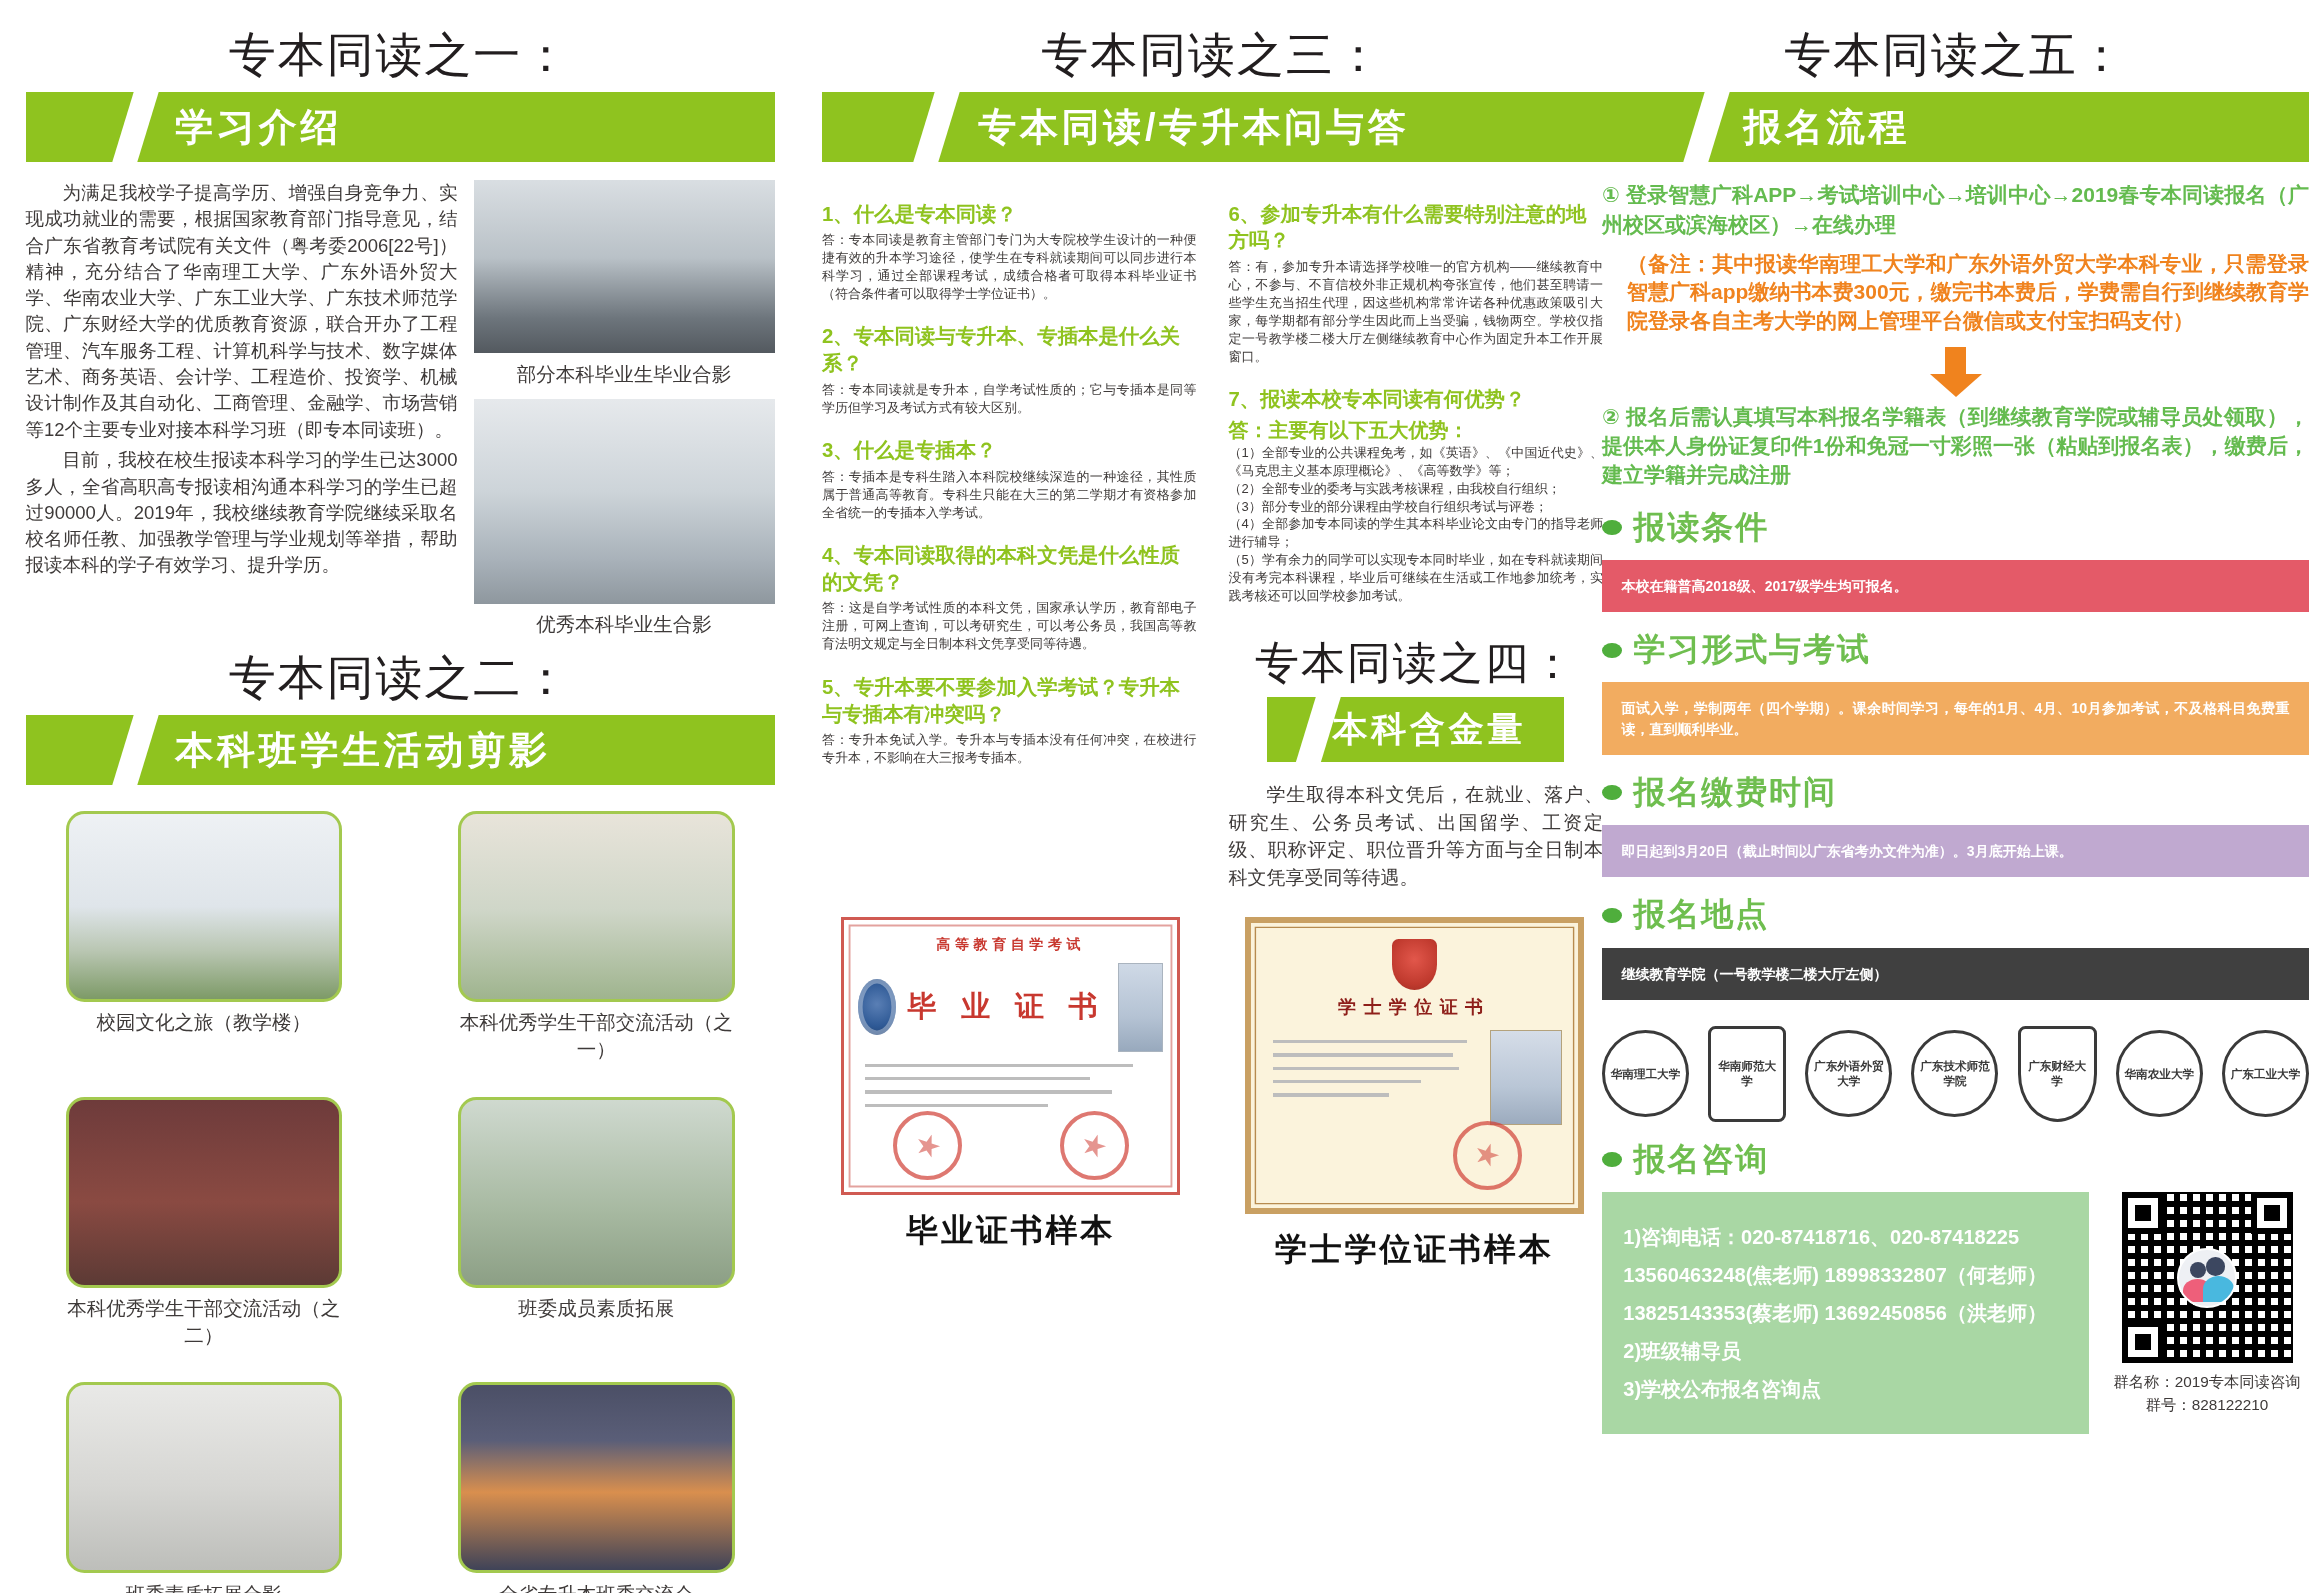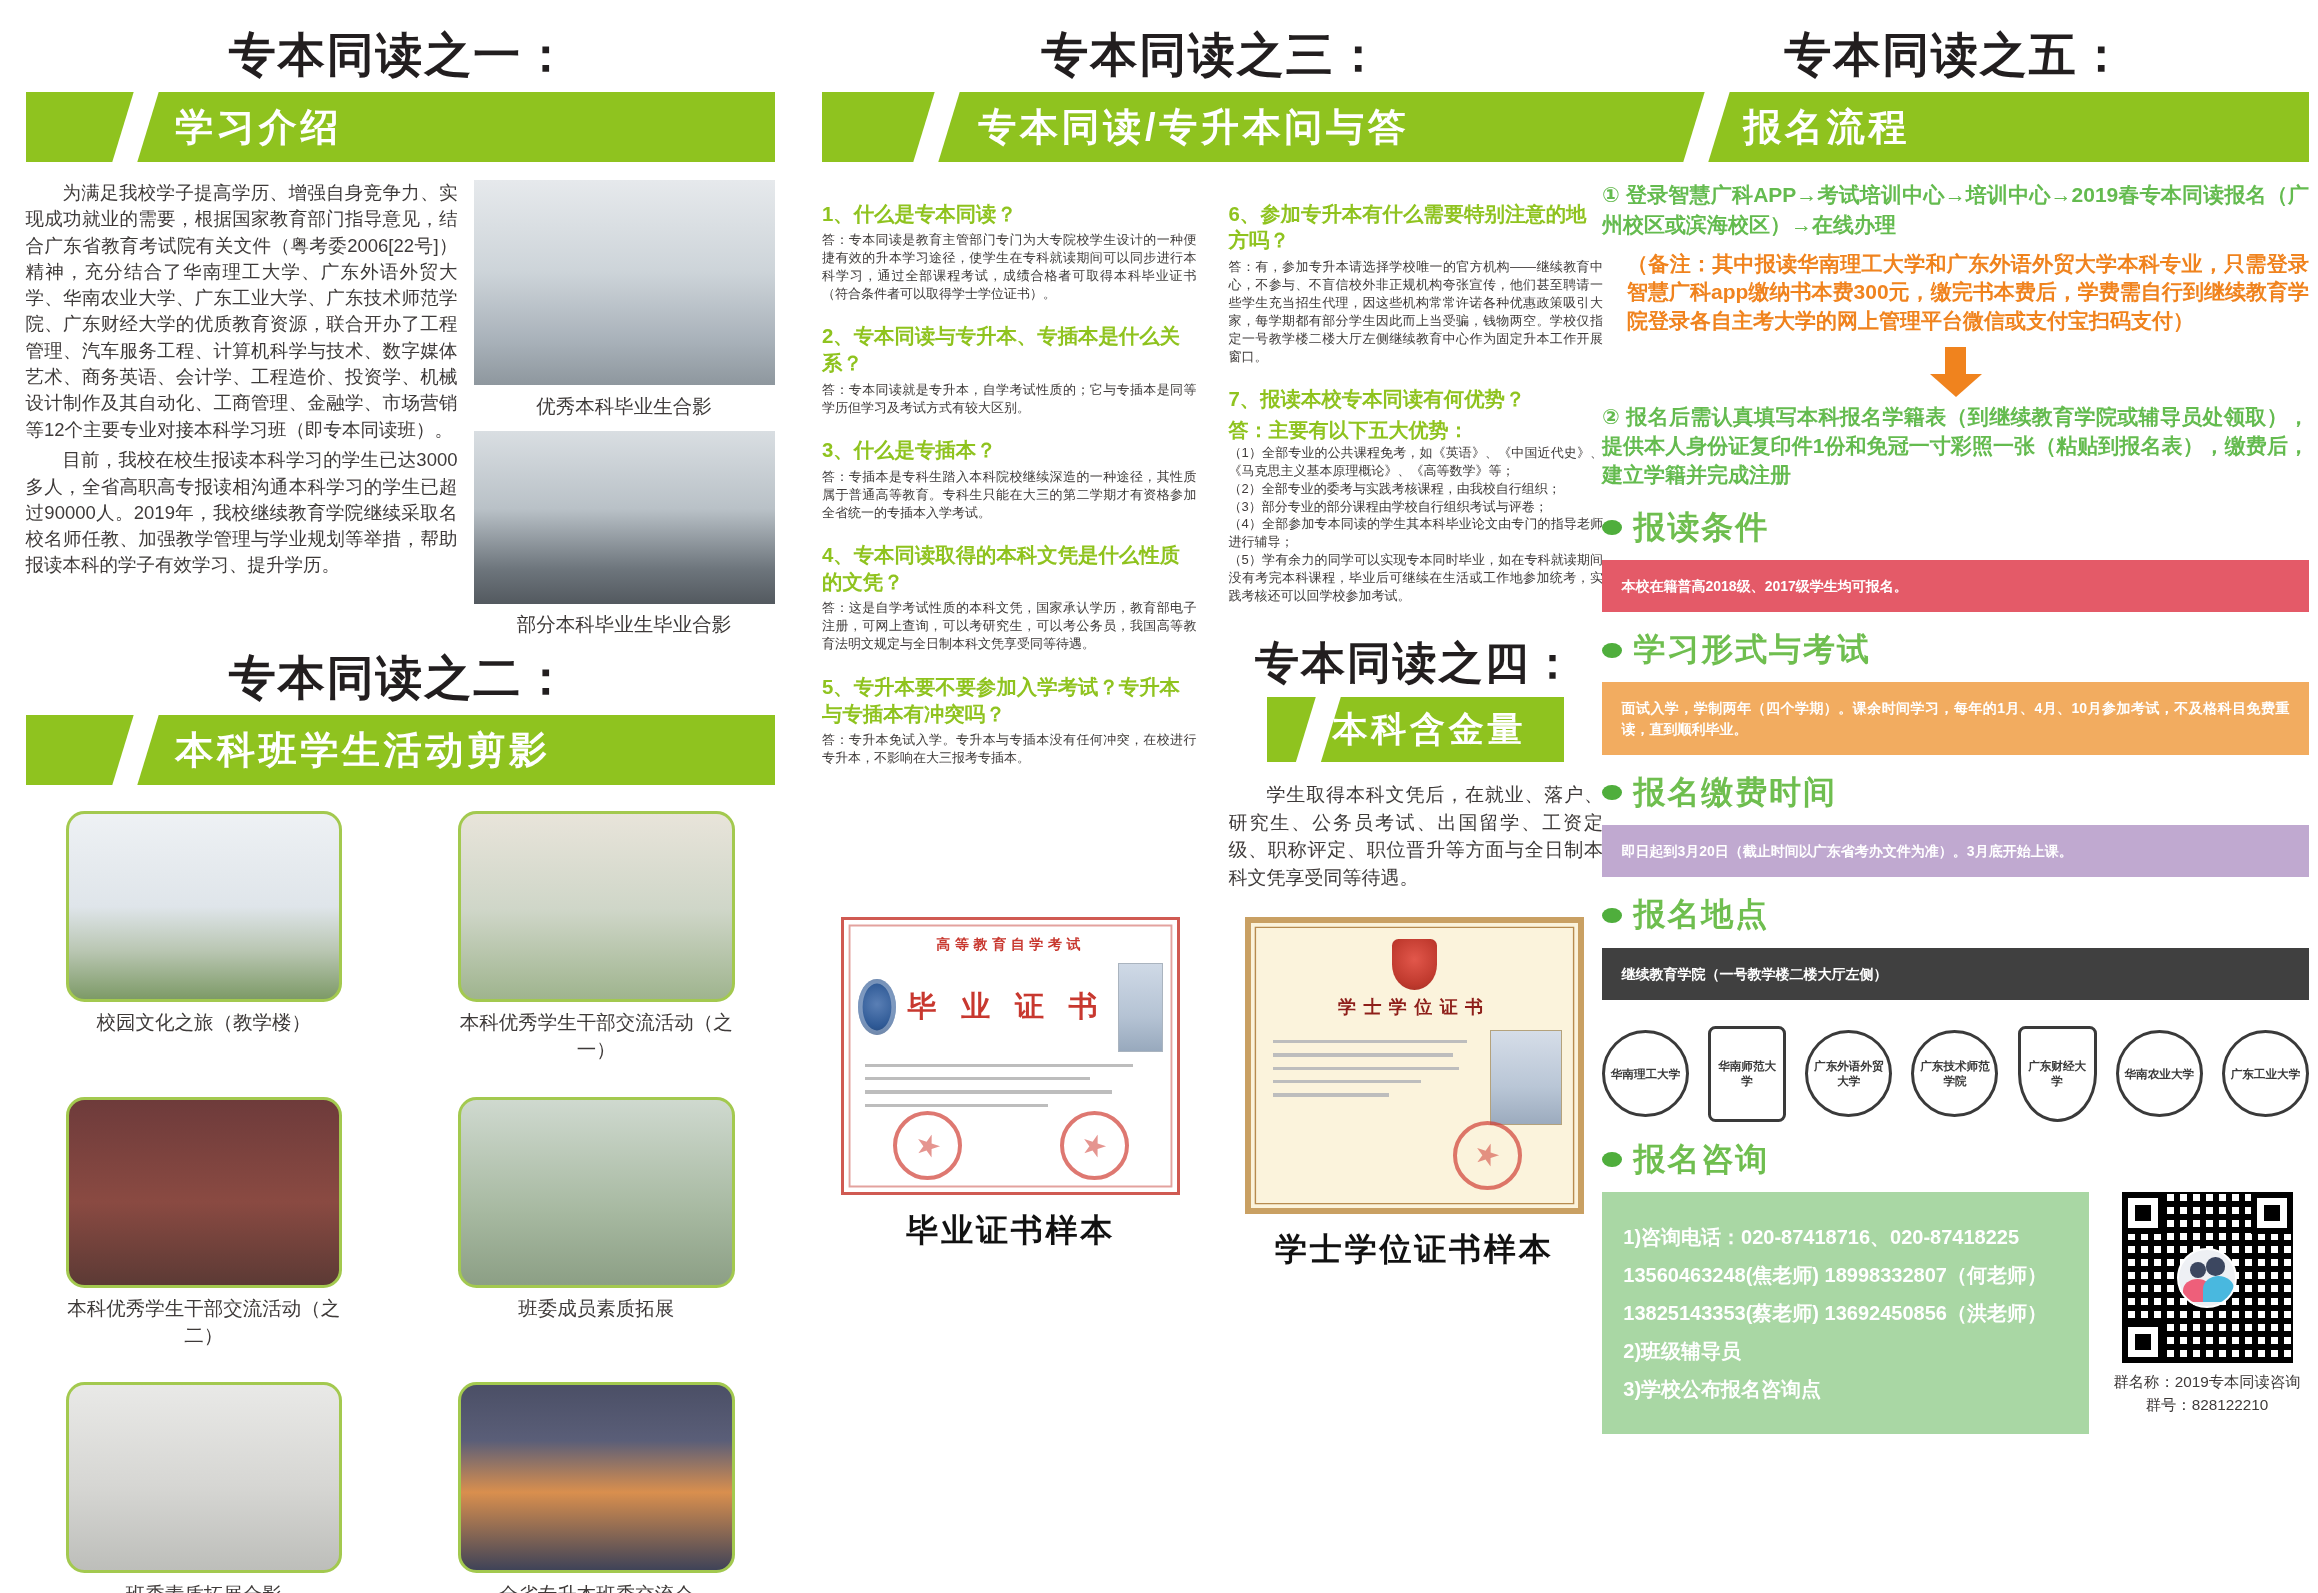--- a/index.html
+++ b/index.html
@@ -3,21 +3,21 @@
 <meta charset="utf-8">
 <style>
   html,body{margin:0;padding:0;background:#ffffff;}
   body{width:2333px;height:1594px;overflow:hidden;font-family:"Liberation Sans","DejaVu Sans",sans-serif;color:#3E3A39;}
   .sheet{position:relative;width:2333px;height:1594px;background:#fff;}
   .col{position:absolute;top:25.5px;}
   .col1{left:25.5px;width:749px;}
   .col2{left:822px;width:781px;}
   .col3{left:1602px;width:707px;}
 
-  .ptitle{margin:0;font-size:47px;font-weight:700;color:#221E1F;text-align:center;letter-spacing:1.9px;line-height:1.25;}
+  .ptitle{margin:0;font-size:47px;font-weight:400;color:#221E1F;text-align:center;letter-spacing:1.9px;line-height:1.25;}
 
   .banner{position:relative;height:70px;background:#8FC31F;margin:7.4px 0 18.5px;}
   .banner .slash{position:absolute;left:13%;top:-3.7px;height:78px;width:25px;background:#fff;transform:skewX(-17deg);}
   .banner .shadow{position:absolute;right:-7.4px;bottom:-8.3px;width:79px;height:100%;background:#595757;transform:skewX(-17deg);z-index:-1;}
   .banner .label{position:absolute;left:20%;top:50%;transform:translateY(-50%);color:#fff;font-weight:900;font-size:38px;letter-spacing:3.7px;white-space:nowrap;}
 
   
   .p1body{display:flex;gap:16px;}
   .intro{flex:1;font-size:18.5px;line-height:1.42;text-align:justify;}
   .intro p{margin:0 0 4.6px;text-indent:2em;}
@@ -125,26 +125,26 @@
       <span class="slash"></span>
       <span class="label">学习介绍</span>
     </div>
     <div class="p1body">
       <div class="intro">
         <p>为满足我校学子提高学历、增强自身竞争力、实现成功就业的需要，根据国家教育部门指导意见，结合广东省教育考试院有关文件（粤考委2006[22号]）精神，充分结合了华南理工大学、广东外语外贸大学、华南农业大学、广东工业大学、广东技术师范学院、广东财经大学的优质教育资源，联合开办了工程管理、汽车服务工程、计算机科学与技术、数字媒体艺术、商务英语、会计学、工程造价、投资学、机械设计制作及其自动化、工商管理、金融学、市场营销等12个主要专业对接本科学习班（即专本同读班）。</p>
         <p>目前，我校在校生报读本科学习的学生已达3000多人，全省高职高专报读相沟通本科学习的学生已超过90000人。2019年，我校继续教育学院继续采取名校名师任教、加强教学管理与学业规划等举措，帮助报读本科的学子有效学习、提升学历。</p>
       </div>
       <div class="side">
         <figure>
+          <div class="ph pb"></div>
+          <figcaption>部分本科毕业生毕业合影</figcaption>
+        </figure>
+        <figure>
           <div class="ph pa"></div>
           <figcaption>优秀本科毕业生合影</figcaption>
-        </figure>
-        <figure>
-          <div class="ph pb"></div>
-          <figcaption>部分本科毕业生毕业合影</figcaption>
         </figure>
       </div>
     </div>
 
     <h1 class="ptitle">专本同读之二：</h1>
     <div class="banner">
       <span class="shadow"></span>
       <span class="slash"></span>
       <span class="label">本科班学生活动剪影</span>
     </div>

